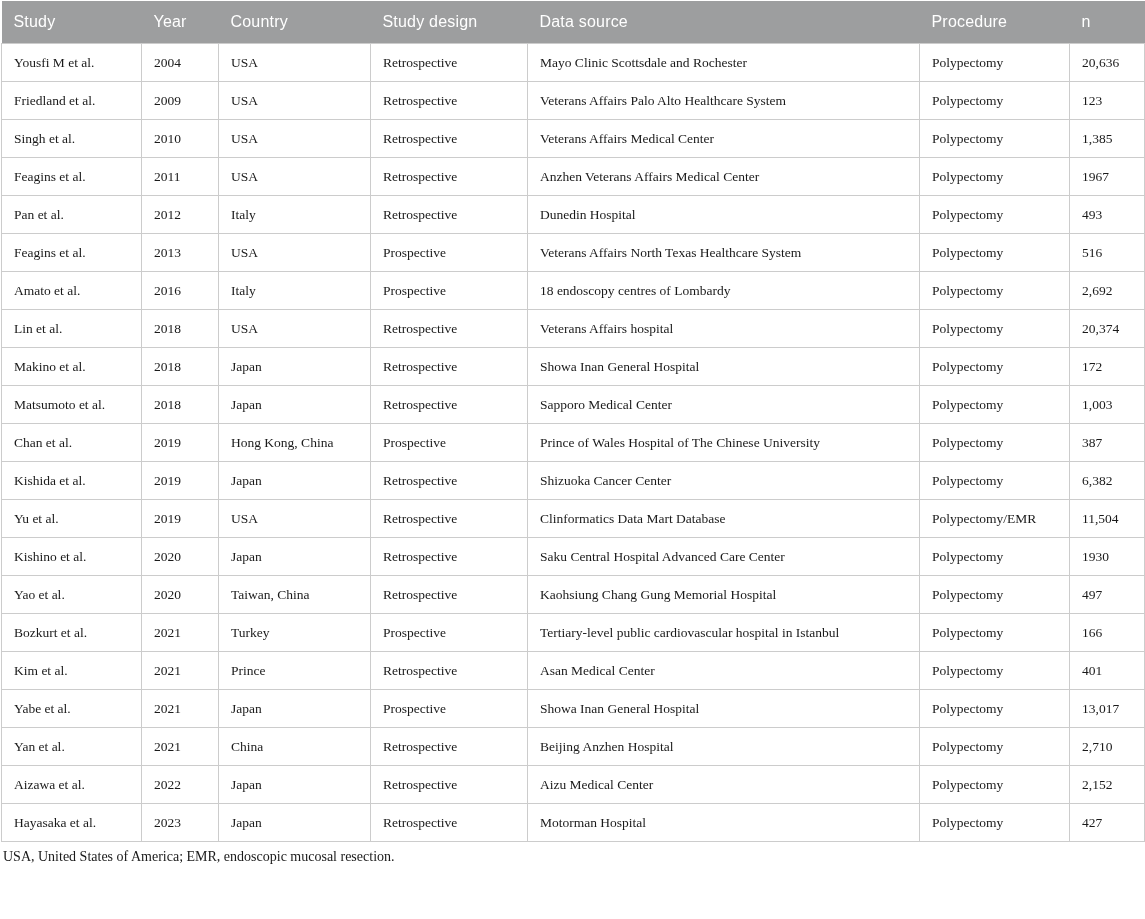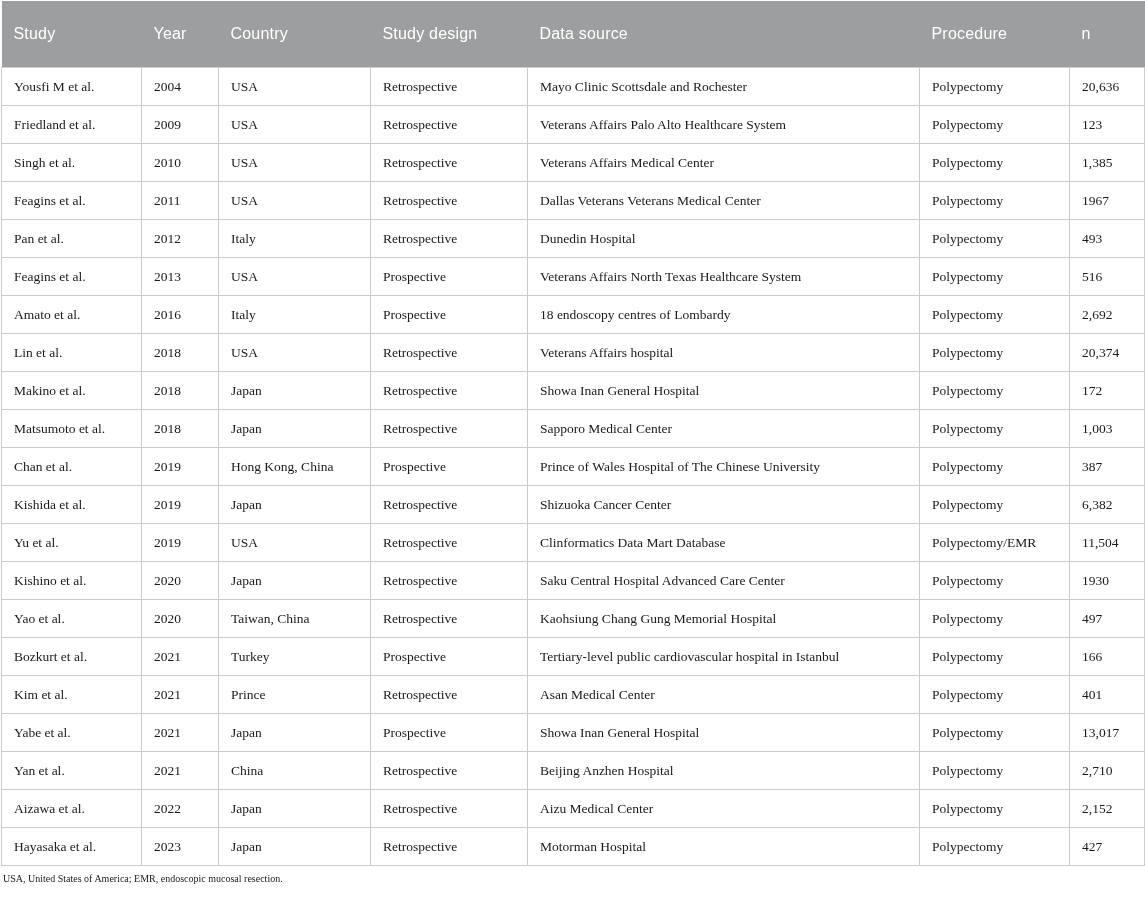--- a/index.html
+++ b/index.html
@@ -30,40 +30,40 @@
 
   table.studies thead th {
     background: #9d9e9f;
     color: #ffffff;
     font-family: "Liberation Sans", sans-serif;
     font-size: 16px;
     font-weight: 500;
     text-align: left;
     vertical-align: middle;
     height: 42px;
-    padding: 12px 12px;
+    padding: 0 12px;
     border: none;
     letter-spacing: 0.2px;
   }
   table.studies tbody td {
     font-family: "Liberation Serif", serif;
     font-size: 13.5px;
     color: #1a1a1a;
     text-align: left;
     vertical-align: middle;
     height: 37px;
     padding: 0 12px;
     border: 1px solid #cccccc;
     background: #ffffff;
     overflow: hidden;
     white-space: nowrap;
   }
   .footnote {
     font-family: "Liberation Serif", serif;
-    font-size: 10px;
+    font-size: 14px;
     color: #1a1a1a;
     padding: 7px 2px 0 2px;
   }
 </style>
 </head>
 <body>
 
 <div class="page">
   <table class="studies">
     <colgroup>
@@ -112,21 +112,21 @@
           <td>Retrospective</td>
           <td>Veterans Affairs Medical Center</td>
           <td>Polypectomy</td>
           <td>1,385</td>
         </tr>
         <tr>
           <td>Feagins et al.</td>
           <td>2011</td>
           <td>USA</td>
           <td>Retrospective</td>
-          <td>Dallas Veterans Veterans Medical Center</td>
+          <td>Anzhen Veterans Affairs Medical Center</td>
           <td>Polypectomy</td>
           <td>1967</td>
         </tr>
         <tr>
           <td>Pan et al.</td>
           <td>2012</td>
           <td>Italy</td>
           <td>Retrospective</td>
           <td>Dunedin Hospital</td>
           <td>Polypectomy</td>

